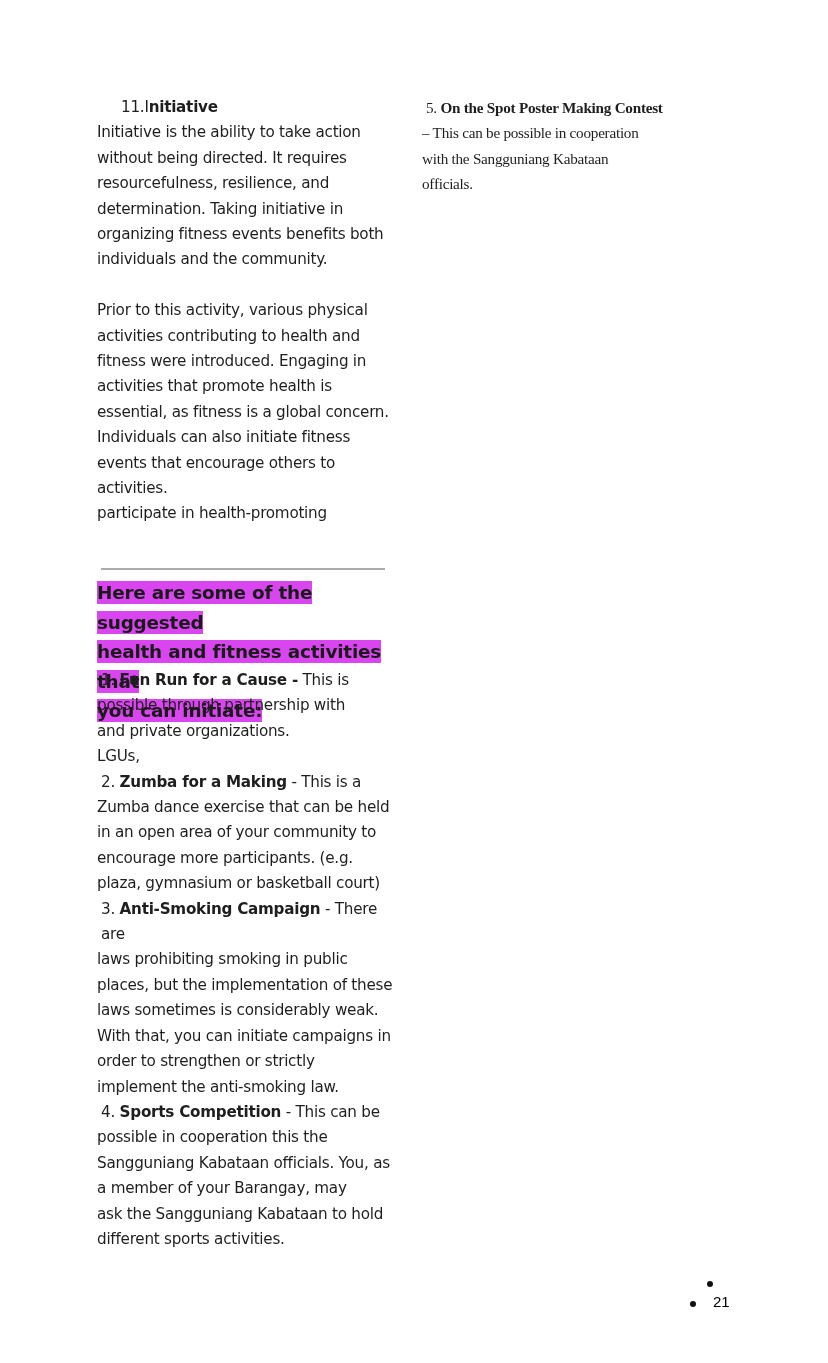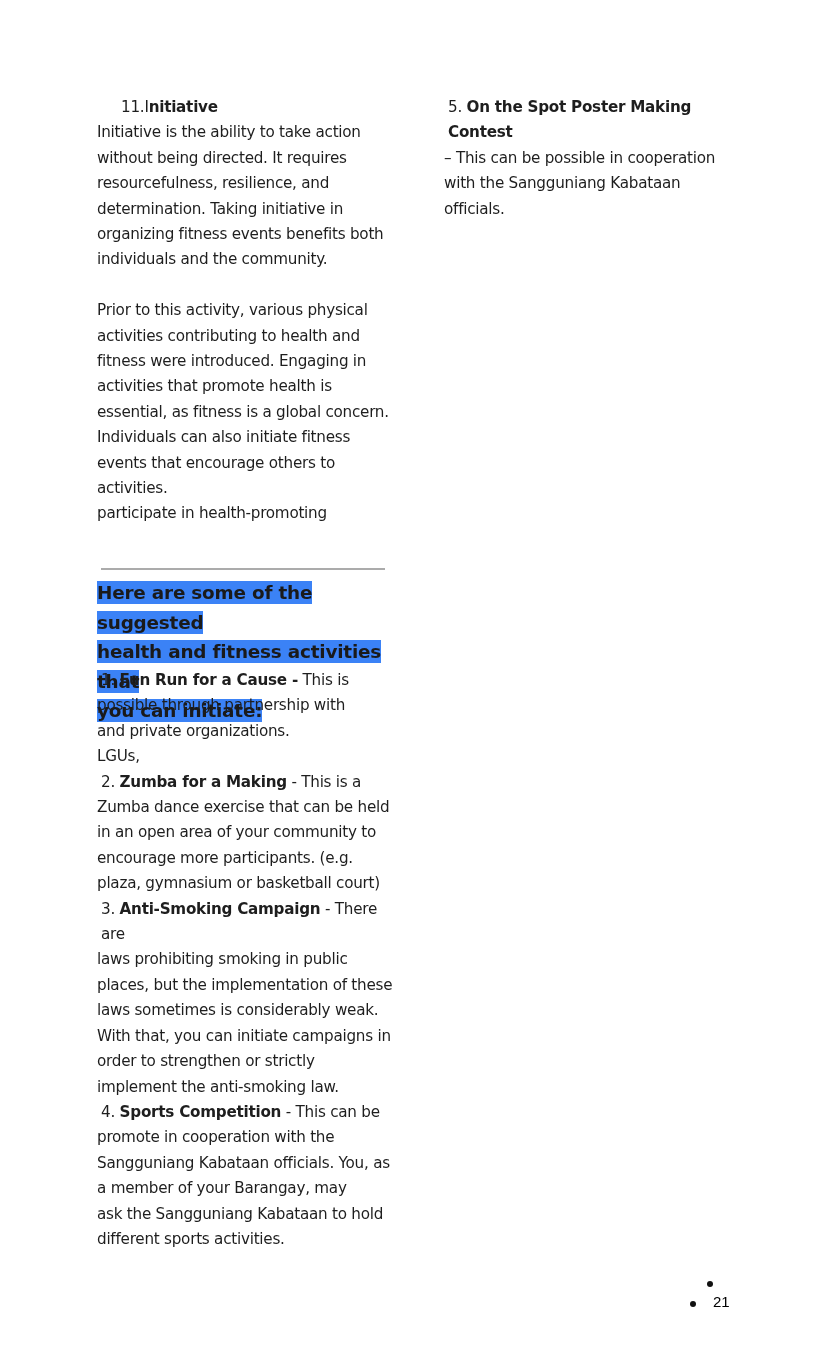--- a/index.html
+++ b/index.html
@@ -1,29 +1,29 @@
 <!DOCTYPE html>
 <html><head>
 <meta charset="utf-8">
 <style>
   html, body { margin: 0; padding: 0; background: #ffffff; }
   body { width: 828px; height: 1363px; position: relative; overflow: hidden;
          font-family: "DejaVu Sans", sans-serif; color: #1e1e1e; }
   .col { position: absolute; font-size: 15.2px; line-height: 25.4px; letter-spacing: -0.25px; }
   .col-left { left: 97px; top: 95px; width: 300px; }
-  .col-right { left: 444px; top: 95px; width: 310px; }
+  .col-right { left: 422px; top: 95px; width: 310px; font-family: Liberation Serif, serif; }
   .p { margin: 0; }
   .gap { height: 25.4px; }
   b { font-weight: bold; }
   .item-title { padding-left: 24px; }
   .item-title .num { font-weight: normal; }
   .rule { position: absolute; left: 101px; top: 568px; width: 284px; height: 2px; background: #ababab; }
   .heading { position: absolute; left: 97px; top: 578px; width: 300px; font-size: 18.4px;
              font-weight: bold; line-height: 29.6px; letter-spacing: -0.2px; color: #1a1a1a; }
-  .heading span { background: #3b82f6; padding: 1px 0; }
+  .heading span { background: #d946ef; padding: 1px 0; }
   .list { position: absolute; left: 97px; top: 668px; width: 300px; font-size: 15.2px;
           line-height: 25.4px; letter-spacing: -0.25px; }
   .li-head { padding-left: 4px; }
   .pgnum { position: absolute; left: 713px; top: 1293px; font-size: 15px; font-family: "Liberation Sans", sans-serif; color: #000000; }
   .dot { position: absolute; width: 6px; height: 6px; border-radius: 50%; background: #111; }
 </style>
 </head>
 <body>
 
 <div class="col col-left">
@@ -80,21 +80,21 @@
     <div>laws prohibiting smoking in public</div>
     <div>places, but the implementation of these</div>
     <div>laws sometimes is considerably weak.</div>
     <div>With that, you can initiate campaigns in</div>
     <div>order to strengthen or strictly</div>
     <div>implement the anti-smoking law.</div>
   </div>
 
   <div>
     <div class="li-head"><span>4.</span> <b>Sports Competition</b><span> - This can be</span></div>
-    <div>promote in cooperation with the</div>
+    <div>possible in cooperation this the</div>
     <div>Sangguniang Kabataan officials. You, as</div>
     <div>a member of your Barangay, may</div>
     <div>ask the Sangguniang Kabataan to hold</div>
     <div>different sports activities.</div>
   </div>
 </div>
 
 <div class="col col-right">
   <div>
     <div class="li-head"><span>5.</span> <b>On the Spot Poster Making Contest</b></div>

